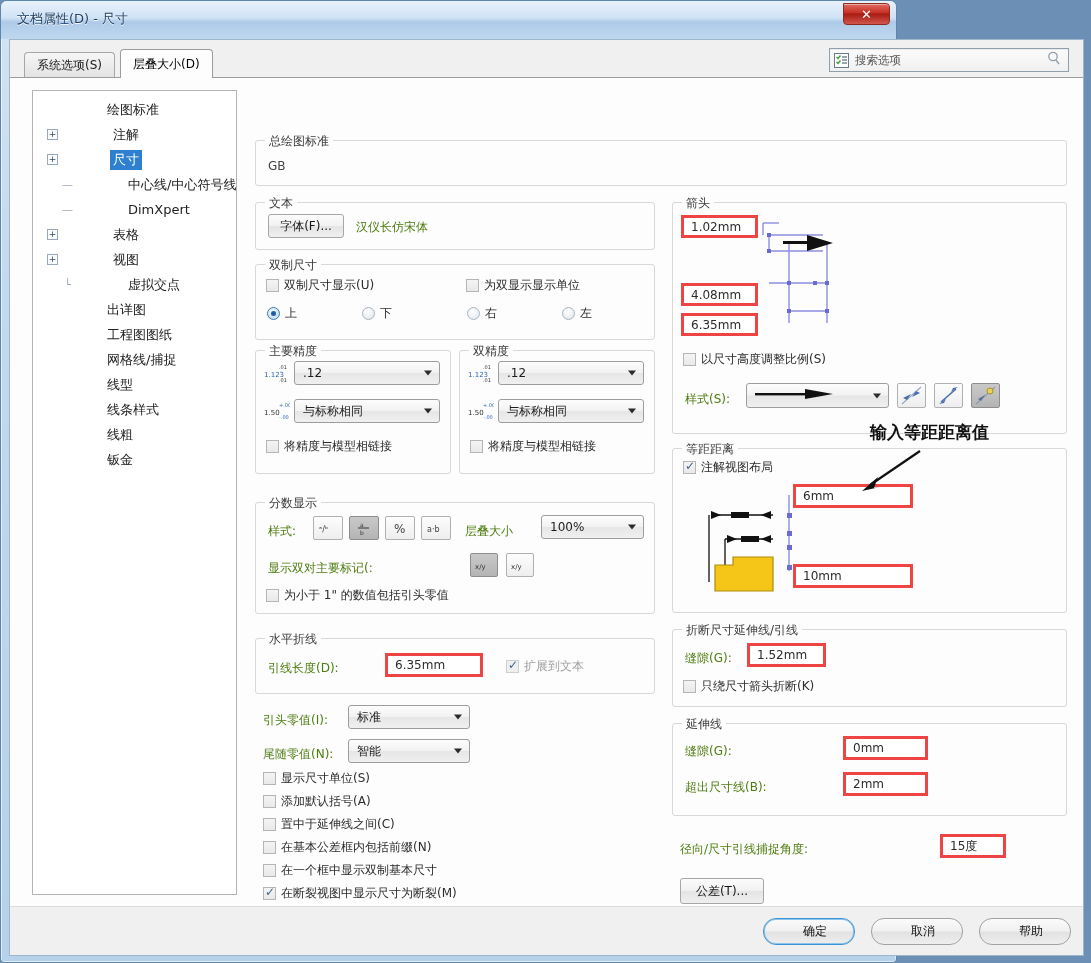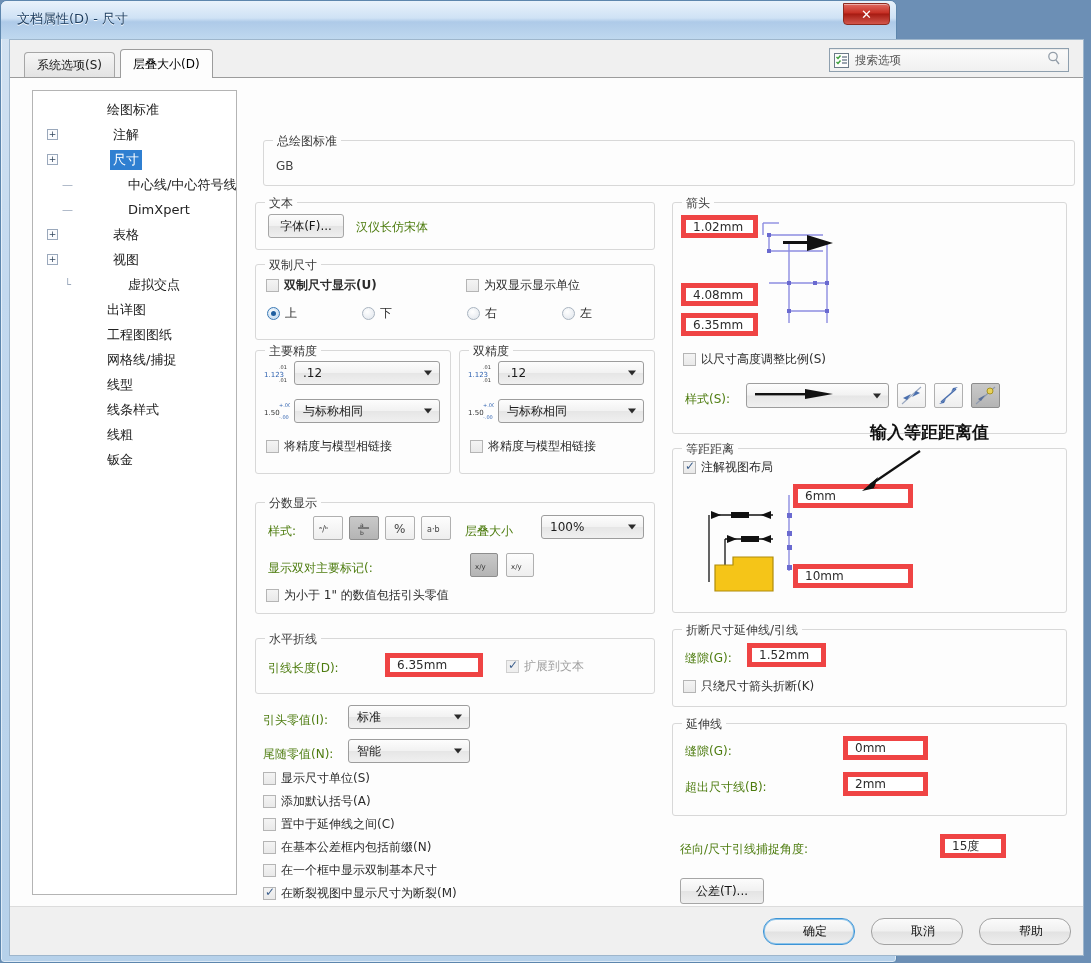--- a/index.html
+++ b/index.html
@@ -116,21 +116,21 @@
 
   
   .btn {
     position: absolute; font-size: 12px; color: #151515;
     background: linear-gradient(to bottom,#fcfcfc 0%,#f1f1f1 48%,#e4e4e4 52%,#efefef 100%);
     border: 1px solid #a6a6a6; border-radius: 3px;
     display: flex; align-items: center; justify-content: center;
     cursor: pointer; white-space: nowrap;
   }
   .field {
-    position: absolute; background: #fff; border: 5px solid #ef4444;
+    position: absolute; background: #fff; border: 3px solid #ef4444;
     font-size: 12px; color: #2b2b2b; display: flex; align-items: center;
     padding-left: 7px; white-space: nowrap;
   }
   .combo {
     position: absolute;
     background: linear-gradient(to bottom,#fdfdfd 0%,#f2f2f2 48%,#e6e6e6 52%,#f0f0f0 100%);
     border: 1px solid #9d9d9d; border-radius: 3px;
     font-size: 12px; color: #1c1c1c; display: flex; align-items: center;
     padding-left: 8px; cursor: pointer; white-space: nowrap;
   }
@@ -291,34 +291,34 @@
         <div class="tnode lvl0">
             <span class="dash"></span>
             <span class="lbl">线粗</span>
           </div>
         <div class="tnode lvl0">
             <span class="dash"></span>
             <span class="lbl">钣金</span>
           </div>
       </div>
 
-      <div class="grp" style="left:245px; top:62px; width:812px; height:46px;margin-left:8px;">
+      <div class="grp" style="left:245px; top:62px; width:812px; height:46px;">
         <span class="cap">总绘图标准</span>
         <span class="val-ro" style="left:12px; top:18px;">GB</span>
       </div>
 
       <div class="grp" style="left:245px; top:124px; width:400px; height:48px;">
         <span class="cap">文本</span>
         <div class="btn" style="left:12px; top:11px; width:76px; height:24px;">字体(F)...</div>
         <span class="plain-lbl" style="left:100px; top:16px;">汉仪长仿宋体</span>
       </div>
 
       <div class="grp" style="left:245px; top:186px; width:400px; height:76px;">
         <span class="cap">双制尺寸</span>
-        <div class="chk" style="left:10px; top:12px;font-weight:bold;">
+        <div class="chk" style="left:10px; top:12px;">
           <span class="box"></span>
           <span class="t">双制尺寸显示(U)</span>
         </div>
         <div class="chk" style="left:210px; top:12px;">
           <span class="box"></span>
           <span class="t">为双显示显示单位</span>
         </div>
         <div class="rad on" style="left:11px; top:40px;">
           <span class="circ"></span>
           <span class="t">上</span>

